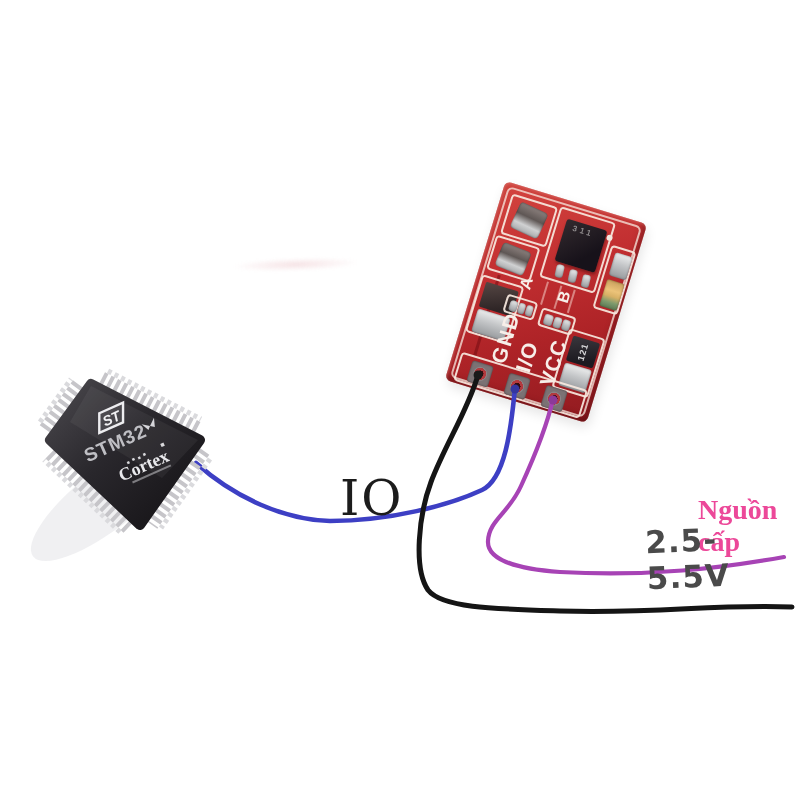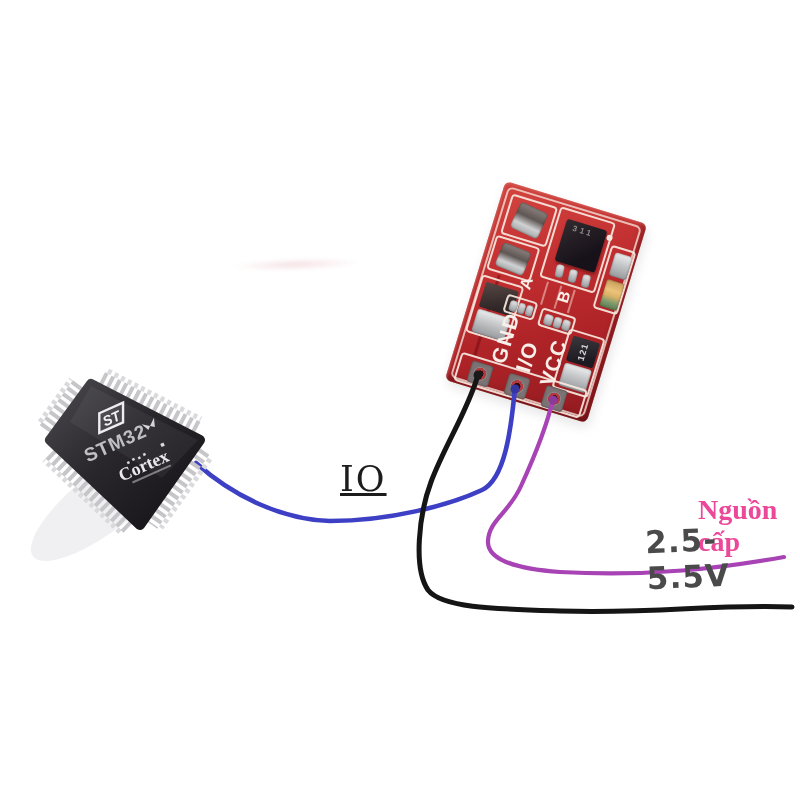--- a/index.html
+++ b/index.html
@@ -26,22 +26,22 @@
   .trace{position:absolute;width:2px;background:rgba(244,205,198,.55);}
   .dtrace{position:absolute;width:2.5px;background:rgba(110,10,16,.5);}
   .plabel{position:absolute;color:#f7efe9;font-weight:bold;white-space:nowrap;
           font-family:"Liberation Sans",sans-serif;
           transform:translate(-50%,-50%) rotate(-90deg);}
   .holepad{position:absolute;width:22px;height:22px;border-radius:3px;background:#7b7274;
            box-shadow:inset 0 0 2px rgba(30,20,20,.7);}
   .hole{position:absolute;left:4px;top:4px;width:14px;height:14px;border-radius:50%;
         background:radial-gradient(circle,#2f0c0f 0 34%,#b23a3e 35% 60%,#8d8486 61% 78%,#7b7274 79%);}
   
-  #io-label{position:absolute;left:340px;top:459px;font-family:"DejaVu Serif",serif;
-            font-size:35px;color:#1c1c1c;letter-spacing:2px;text-decoration:underline;}
+  #io-label{position:absolute;left:340px;top:470px;font-family:"DejaVu Serif",serif;
+            font-size:49px;color:#1c1c1c;letter-spacing:2px;}
   #supply-title{position:absolute;left:698px;top:494px;font-family:"Liberation Serif",serif;
                 font-weight:bold;font-size:28px;color:#ec4899;}
   #supply-range{position:absolute;left:646px;top:521px;font-family:"DejaVu Sans",sans-serif;
                 font-weight:bold;font-size:31px;color:#4a4a4a;letter-spacing:1px;transform:rotate(-2.5deg);}
   svg{position:absolute;left:0;top:0;}
 </style>
 </head>
 <body>
 
 <div id="stage">

